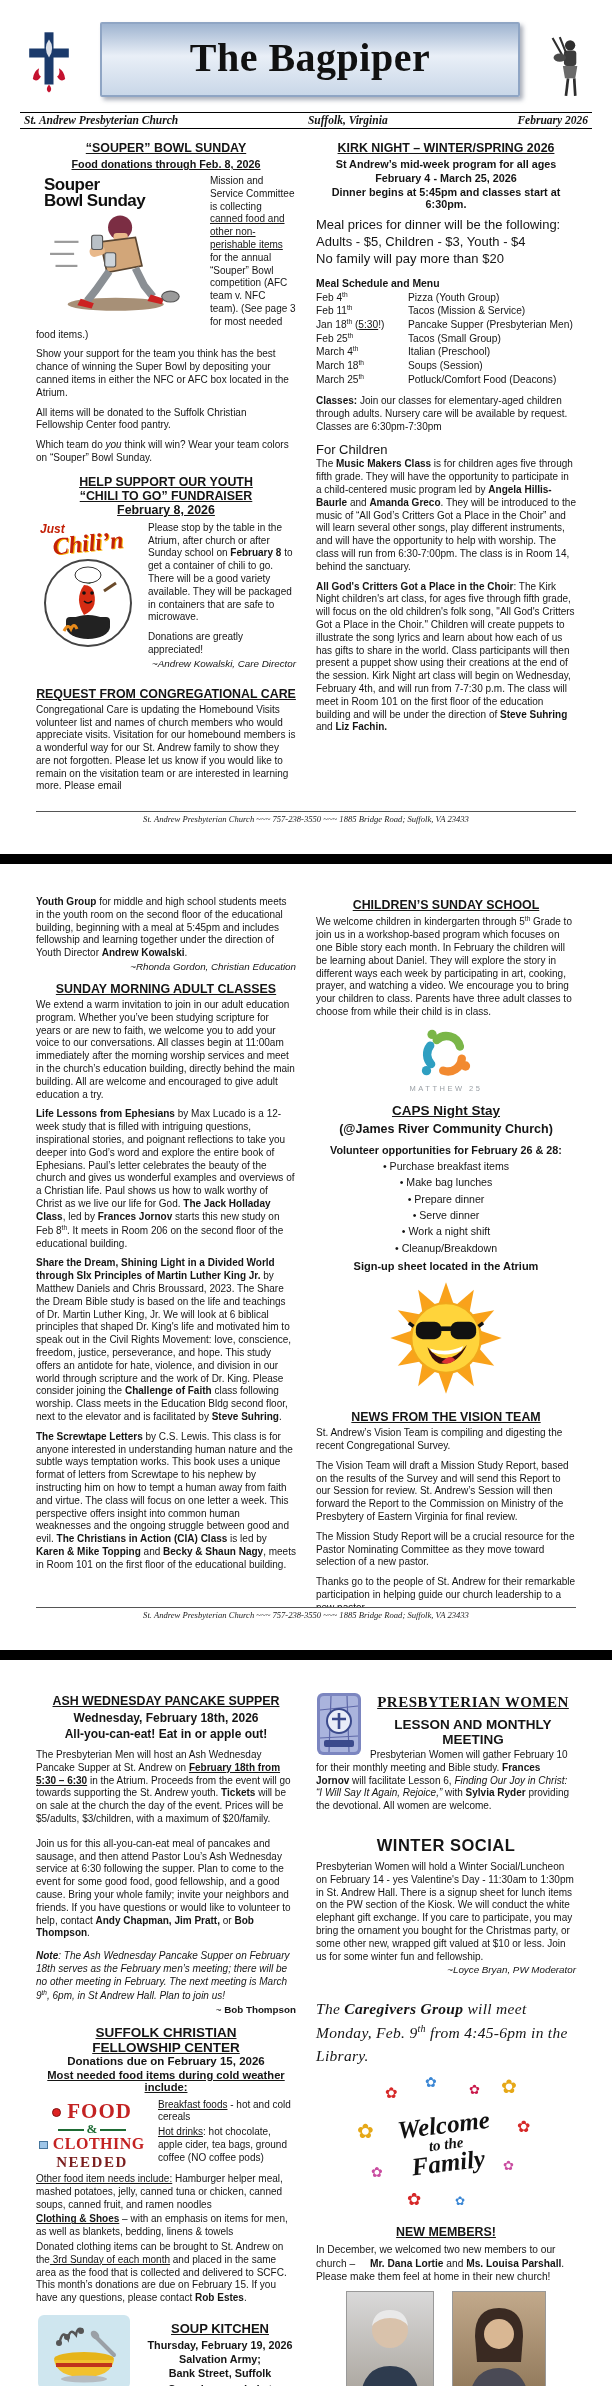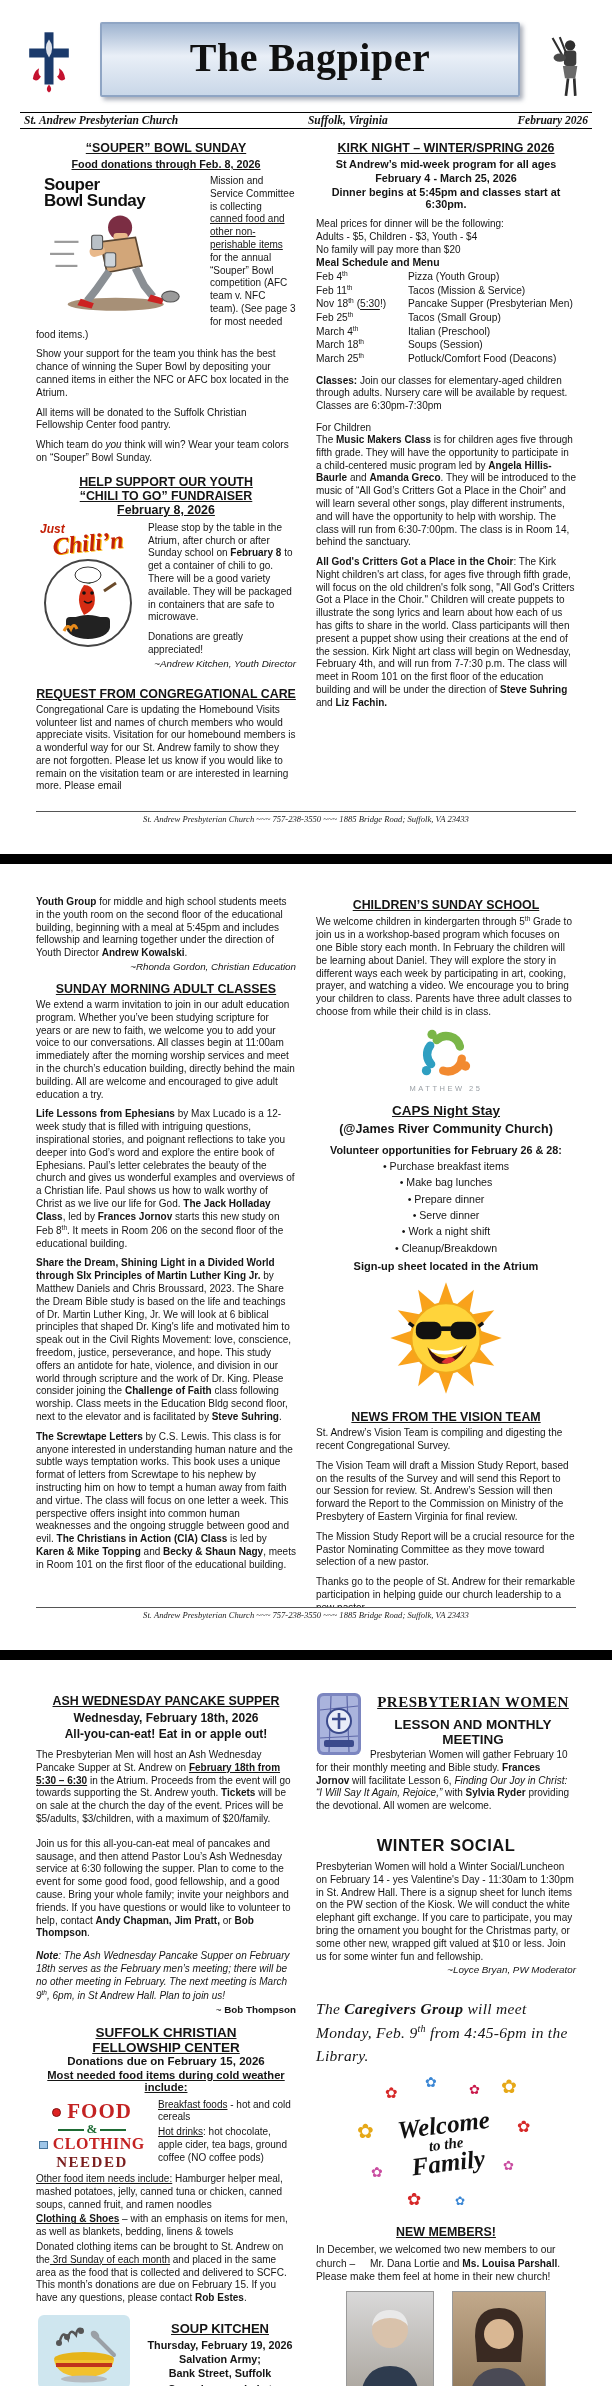--- a/index.html
+++ b/index.html
@@ -41,21 +41,21 @@
   .souper-text { font-weight:bold; font-size:17px; line-height:.95; letter-spacing:-.5px; color:#101010; }
   .chili-float { float:left; width:104px; margin:0 8px 2px 0; text-align:center; }
   .chili-just { color:#c32108; font-weight:bold; font-style:italic; font-size:12px; text-align:left; margin-left:4px; }
   .chili-word { color:#c32108; font-weight:bold; font-style:italic; font-size:24px; font-family:"Liberation Serif",serif; margin-top:-6px; transform:rotate(-6deg); text-shadow:1px 1px 0 #f7b500; }
   .chili-circle { width:88px; height:88px; border:2px solid #444; border-radius:50%; margin:2px auto 0; background:#fff; overflow:hidden; }
 
   
   .sched-row { display:flex; font-size:10.2px; line-height:1.3; }
   .sched-date { width:92px; flex:0 0 auto; }
   .sched-menu { flex:1; }
-  .plain-line { font-size:10px; line-height:1.3; }
+  .plain-line { font-size:13px; line-height:1.3; }
   .bold-line { font-weight:bold; font-size:10.4px; line-height:1.35; }
 
   
   .center-img { text-align:center; margin:8px 0 4px; }
   .m25-label { font-size:7.5px; color:#9aa0a6; letter-spacing:2.5px; text-align:center; margin-top:1px; }
   ul.caps-list { list-style:none; margin:2px 0 4px; }
   ul.caps-list li { text-align:center; font-size:10.6px; line-height:1.55; }
   ul.caps-list li::before { content:"•   "; }
 
   
@@ -189,47 +189,47 @@
               <ellipse cx="42" cy="14" rx="13" ry="8" fill="#fff" stroke="#333"></ellipse>
               <circle cx="38" cy="32" r="1.8" fill="#111"></circle>
                 <circle cx="46" cy="32" r="1.8" fill="#111"></circle>
               <path d="M38 40 q4 4 8 0" stroke="#111" stroke-width="1.6" fill="none"></path>
               <line x1="58" y1="30" x2="70" y2="22" stroke="#6a4a2a" stroke-width="3"></line>
             </svg>
           </div>
         </div>
         <p class="para"><span>Please stop by the table in the Atrium, after church or after Sunday school on </span><span style="font-weight: bold;">February 8</span><span> to get a container of chili to go. There will be a good variety available. They will be packaged in containers that are safe to microwave.</span></p>
         <p class="para" style="margin-bottom:1px;">Donations are greatly appreciated!</p>
-        <div class="sig" style="margin-top:0;">~Andrew Kitchen, Youth Director</div>
+        <div class="sig" style="margin-top:0;">~Andrew Kowalski, Care Director</div>
         <div class="clear"></div>
       </div>
 
       <div class="sec-h">REQUEST FROM CONGREGATIONAL CARE</div>
       <p class="para"><span><span>Congregational Care is updating the Homebound Visits volunteer list and names of church members who would appreciate visits.  Visitation for our homebound members is a wonderful way for our St. Andrew family to show they are not forgotten.  Please let us know if you would like to remain on the visitation team or are interested in learning more.  Please email </span></span></p>
     </div>
 
     <div class="col">
       <div class="sec-h first">KIRK NIGHT – WINTER/SPRING 2026</div>
       <div class="sub-b">St Andrew’s mid-week program for all ages</div>
       <div class="sub-b">February 4 - March 25, 2026</div>
       <div class="sub-b" style="margin-bottom:7px;">Dinner begins at 5:45pm and classes start at 6:30pm.</div>
       <div class="plain-line">Meal prices for dinner will be the following:</div>
       <div class="plain-line">Adults - $5, Children - $3, Youth - $4</div>
-      <div class="plain-line" style="">No family will pay more than $20</div>
+      <div class="plain-line" style="margin-bottom:9px;">No family will pay more than $20</div>
       <div class="bold-line">Meal Schedule and Menu</div>
       <div class="sched-row">
           <span class="sched-date"><span>Feb 4</span><sup>th</sup></span>
           <span class="sched-menu">Pizza (Youth Group)</span>
         </div>
       <div class="sched-row">
           <span class="sched-date"><span>Feb 11</span><sup>th</sup></span>
           <span class="sched-menu">Tacos (Mission &amp; Service)</span>
         </div>
       <div class="sched-row">
-          <span class="sched-date"><span>Nov 18</span><sup>th</sup><span> (</span><span style="text-decoration: underline;">5:30</span><span>!)</span></span>
+          <span class="sched-date"><span>Jan 18</span><sup>th</sup><span> (</span><span style="text-decoration: underline;">5:30</span><span>!)</span></span>
           <span class="sched-menu">Pancake Supper (Presbyterian Men)</span>
         </div>
       <div class="sched-row">
           <span class="sched-date"><span>Feb 25</span><sup>th</sup></span>
           <span class="sched-menu">Tacos (Small Group)</span>
         </div>
       <div class="sched-row">
           <span class="sched-date"><span>March 4</span><sup>th</sup></span>
           <span class="sched-menu">Italian (Preschool)</span>
         </div>
@@ -437,21 +437,21 @@
         <span class="flower" style="left:56px; top:118px; color:#d62828; font-size:17px;">✿</span>
         <span class="flower" style="left:104px; top:122px; color:#3a86d4; font-size:12px;">✿</span>
         <div class="welcome-text">
           <div class="wl1">Welcome</div>
           <div class="wl2">to the</div>
           <div class="wl3">Family</div>
         </div>
       </div>
 
       <div class="sec-h" style="margin-top:0;">NEW MEMBERS!</div>
-      <p class="members-p"><span>In December, we welcomed two new members to our church – </span><span style="font-weight: normal; padding-left: 12px;">Mr. Dana Lortie</span><span> and </span><span style="font-weight: bold;">Ms. Louisa Parshall</span><span>. Please make them feel at home in their new church!</span></p>
+      <p class="members-p"><span>In December, we welcomed two new members to our church – </span><span style="font-weight: bold; padding-left: 12px;">Mr. Dana Lortie</span><span> and </span><span style="font-weight: bold;">Ms. Louisa Parshall</span><span>. Please make them feel at home in their new church!</span></p>
       <div class="photo-row">
         <span class="photo">
           <svg viewBox="0 0 86 106" width="86" height="106">
             <rect width="86" height="106" fill="#c9c9c9"></rect>
             <rect width="86" height="106" fill="url(#g1)"></rect>
             <defs>
                 <linearGradient id="g1" x1="0" y1="0" x2="0" y2="1">
                   <stop offset="0" stop-color="#d9d9d9"></stop>
                   <stop offset="1" stop-color="#a9a49c"></stop>
                 </linearGradient>

